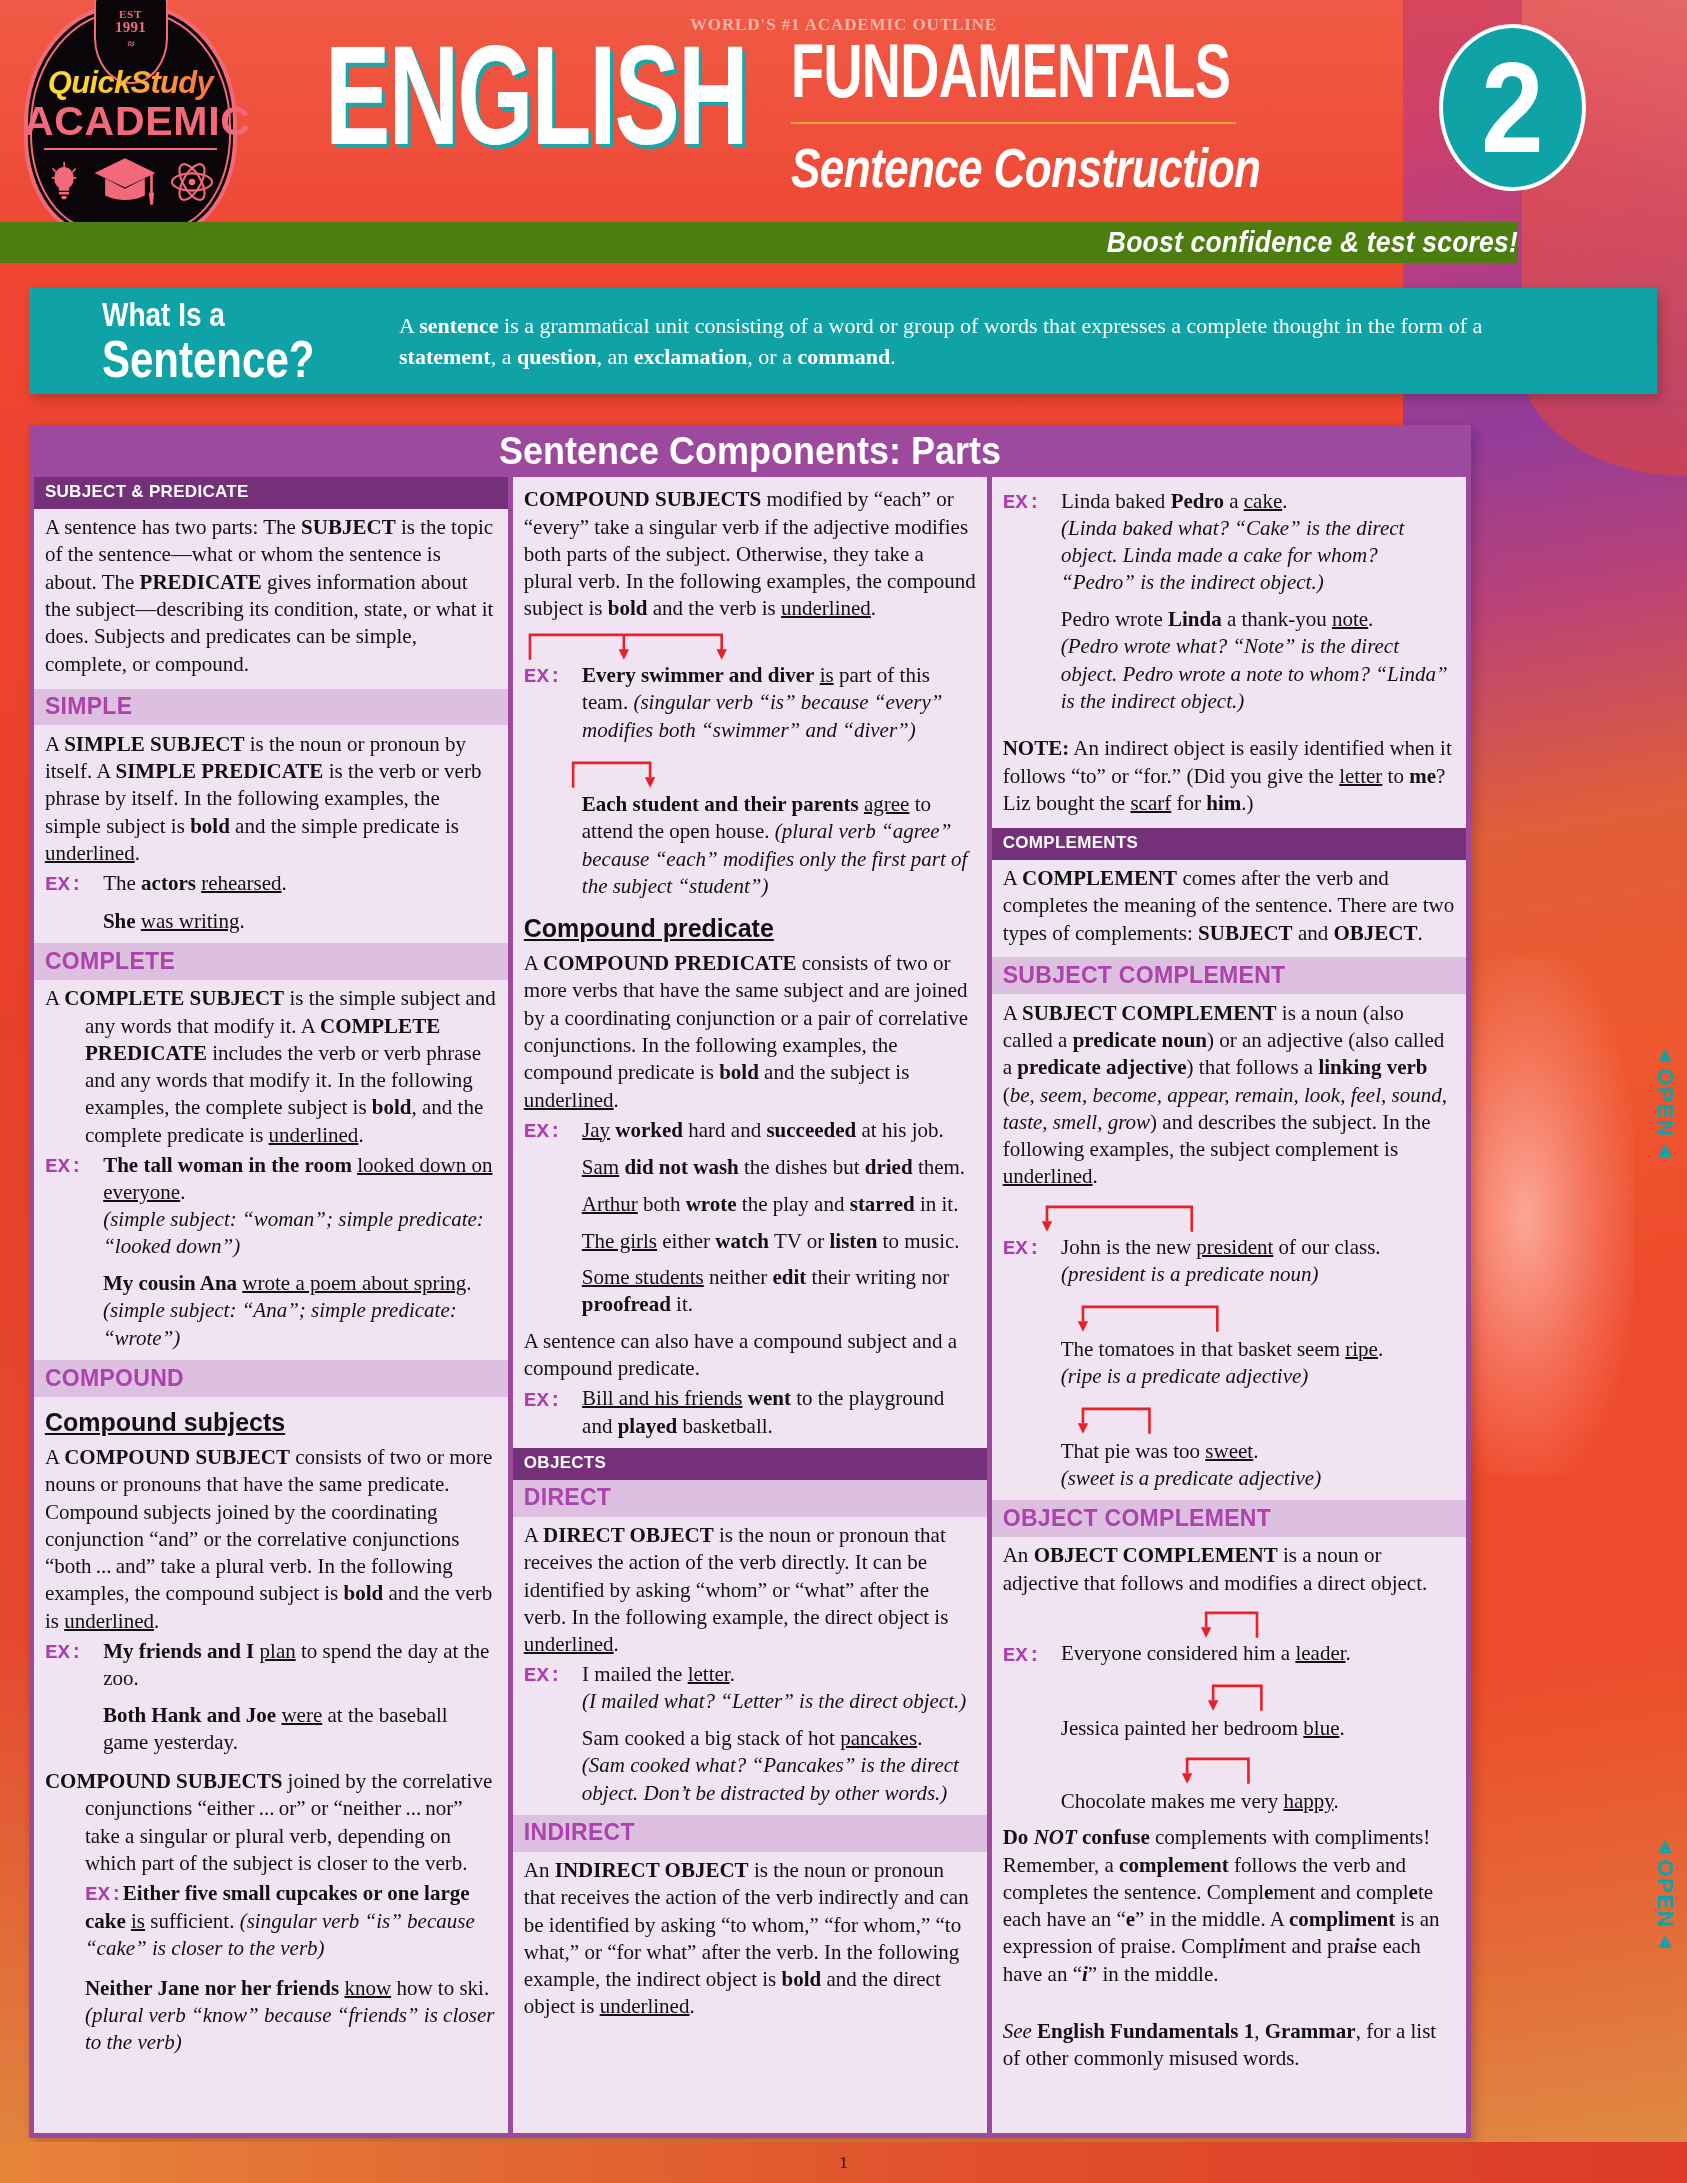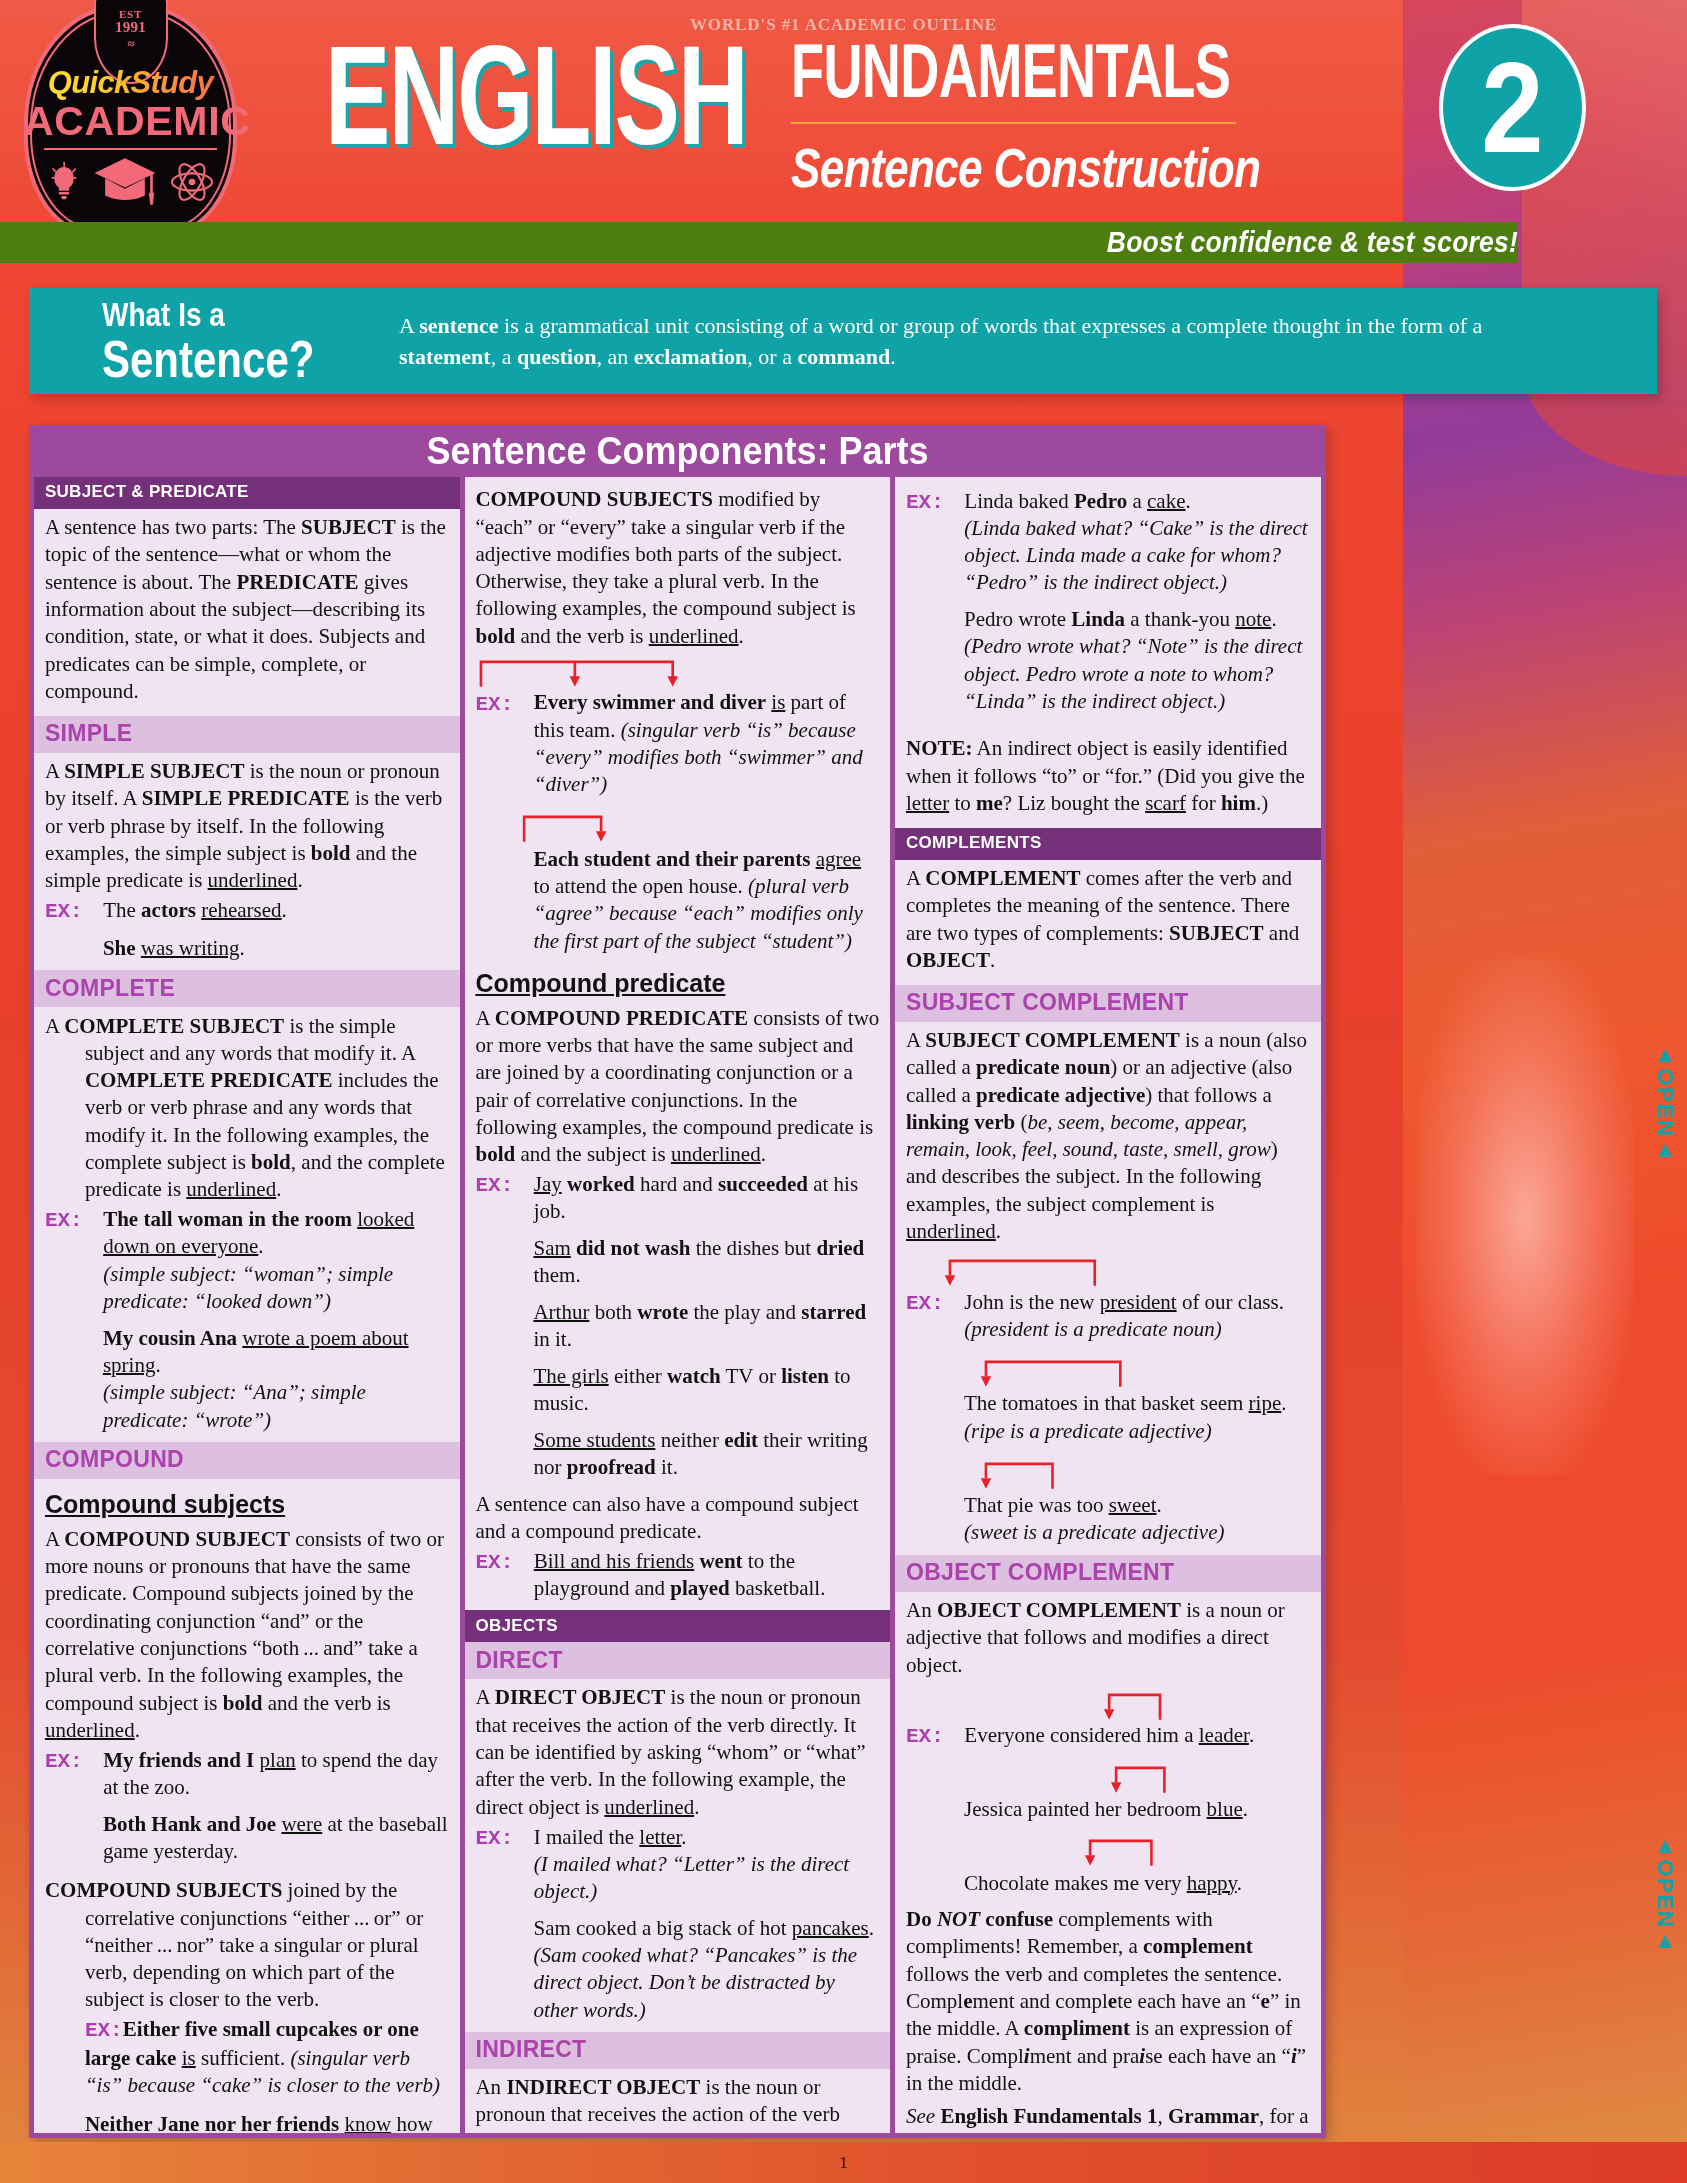--- a/index.html
+++ b/index.html
@@ -242,21 +242,21 @@
     font-family: "Liberation Serif", serif;
     font-size: 22px;
     line-height: 1.42;
   }
   .wi-right b { font-weight: bold; }
 
   
   #panel {
     position: absolute;
     left: 29px; top: 425px;
-    width: 1297px; bottom: 45px;
+    width: 1442px; bottom: 45px;
     background: #9d4a9e;
     box-shadow: 4px 5.3px 10.6px rgba(0,0,0,.2);
   }
   #panel-title {
     height: 52px;
     display: flex; align-items: center; justify-content: center;
     font-family: "Liberation Sans", sans-serif;
     font-weight: bold;
     font-size: 36px;
     color: #ffffff;
@@ -663,21 +663,21 @@
             <g stroke="#e8202a" stroke-width="4" fill="none">
               <path d="M6,28 L6,6 L100,6 L100,44"></path>
             </g>
             <polygon points="6,44 -2,28 14,28" fill="#e8202a"></polygon>
           </svg>
         </div>
         <div class="ex-cont first">Chocolate makes me very <u>happy</u>.</div>
 
         <p style="margin-top:9.3px"><b>Do <em>NOT</em> confuse</b> complements with compliments! Remember, a <b>complement</b> follows the verb and completes the sentence. Compl<b>e</b>ment and compl<b>e</b>te each have an “<b>e</b>” in the middle. A <b>compliment</b> is an expression of praise. Compl<b><em>i</em></b>ment and pra<b><em>i</em></b>se each have an “<b><em>i</em></b>” in the middle.</p>
 
-        <p style="margin-top:6px"><em>See</em> <b>English Fundamentals 1</b>, <b>Grammar</b>, for a list of other commonly misused words.</p>
+        <p style="margin-top:30px"><em>See</em> <b>English Fundamentals 1</b>, <b>Grammar</b>, for a list of other commonly misused words.</p>
       </div>
     </div>
 
   </div>
 </div>
 
 <div class="opentab" id="opentab1">▲OPEN▲</div>
 <div class="opentab" id="opentab2">▲OPEN▲</div>
 
 <div id="footer">

